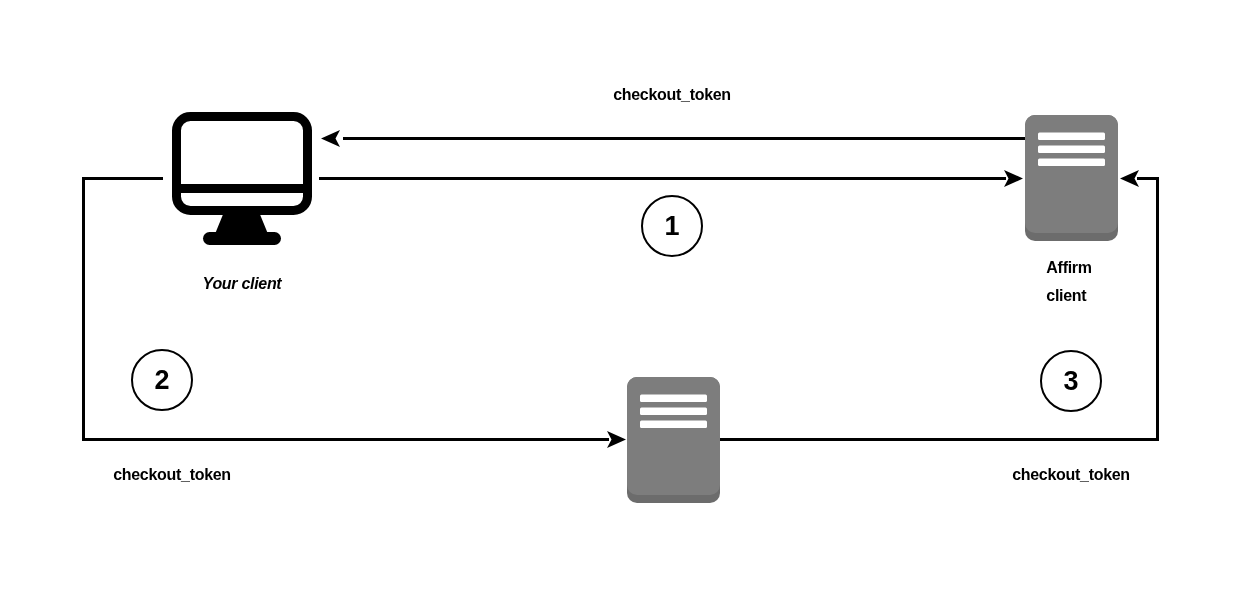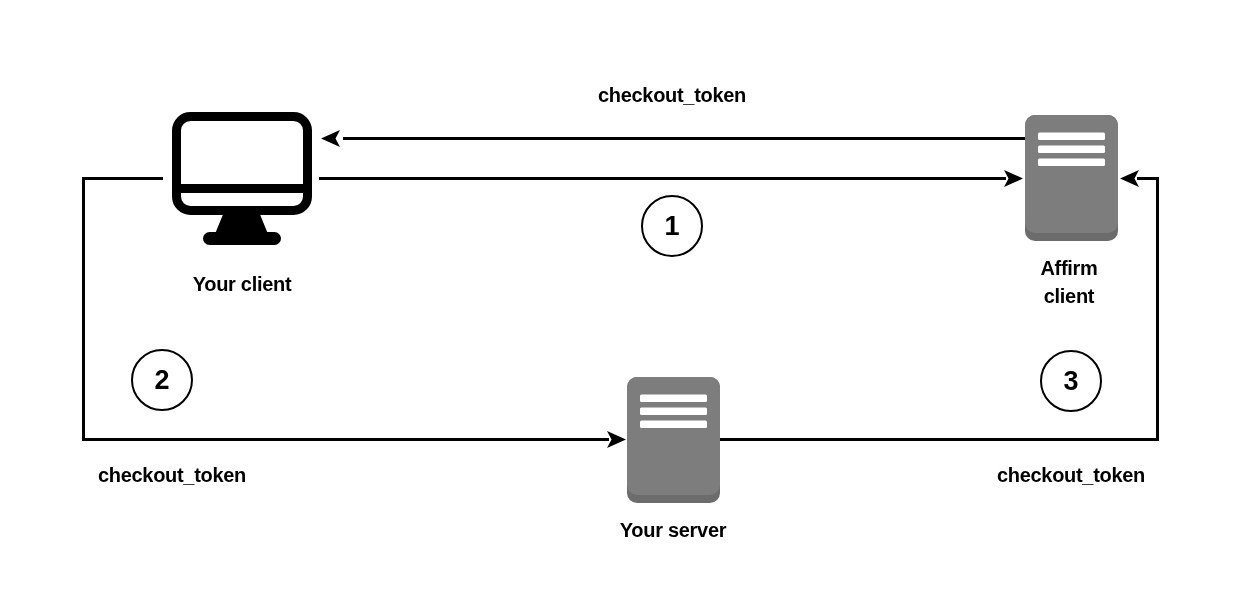--- a/index.html
+++ b/index.html
@@ -33,27 +33,27 @@
   }
   .icon { position: absolute; }
   .monitor-frame { fill: #ffffff; stroke: var(--monitor, #000000); stroke-width: 9; }
   .monitor-solid { fill: var(--monitor, #000000); }
   .server-base   { fill: var(--server-base, #6c6c6c); }
   .server-body   { fill: var(--server-body, #7d7d7d); }
   .server-stripe { fill: var(--server-stripe, #ffffff); }
   .lbl {
     position: absolute;
     transform: translateX(-50%);
-    font-size: 20px;
+    font-size: 16px;
     font-weight: bold;
     letter-spacing: -0.3px;
     white-space: nowrap;
     line-height: 24px;
   }
-  .lbl.two-line { text-align: center; line-height: 28px; }
+  .lbl.two-line { line-height: 28px; }
   .badge {
     position: absolute;
     width: 58px;
     height: 58px;
     border: 2.5px solid var(--badge-border, #000000);
     border-radius: 50%;
     background: var(--badge-fill, #ffffff);
     display: flex;
     align-items: center;
     justify-content: center;
@@ -80,42 +80,41 @@
     <path d="M720,439.5 L1157.5,439.5 L1157.5,178.5 L1137,178.5"></path>
     <polygon points="1120,178.5 1139,170 1134.5,178.5 1139,187"></polygon>
   </svg>
 
   <svg class="icon" style="left:172px; top:112px;" width="140" height="133" viewBox="0 0 140 133">
     <rect class="monitor-frame" x="4.5" y="4.5" width="131" height="94" rx="14"></rect>
     <rect class="monitor-solid" x="7" y="72" width="126" height="9"></rect>
     <polygon class="monitor-solid" points="52,100 87,100 96,122 43,122"></polygon>
     <rect class="monitor-solid" x="31" y="120" width="78" height="13" rx="6.5"></rect>
   </svg>
-  <div class="lbl" style="left:242px; top:272px;">Your client</div>
+  <div class="lbl" style="left:242px; top:272px;font-style:italic;">Your client</div>
 
   <svg class="icon" style="left:1025px; top:115px;" width="93" height="126" viewBox="0 0 93 126">
     <rect class="server-base" x="0" y="0" width="93" height="126" rx="10"></rect>
     <rect class="server-body" x="0" y="0" width="93" height="118" rx="10"></rect>
     <rect class="server-stripe" x="13" y="17.5" width="67" height="7.5" rx="1.5"></rect>
     <rect class="server-stripe" x="13" y="30.5" width="67" height="7.5" rx="1.5"></rect>
     <rect class="server-stripe" x="13" y="43.5" width="67" height="7.5" rx="1.5"></rect>
   </svg>
   <div class="lbl two-line" style="left:1069px; top:254px;">
     <div>Affirm</div>
     <div>client</div>
   </div>
 
   <svg class="icon" style="left:627px; top:377px;" width="93" height="126" viewBox="0 0 93 126">
     <rect class="server-base" x="0" y="0" width="93" height="126" rx="10"></rect>
     <rect class="server-body" x="0" y="0" width="93" height="118" rx="10"></rect>
     <rect class="server-stripe" x="13" y="17.5" width="67" height="7.5" rx="1.5"></rect>
     <rect class="server-stripe" x="13" y="30.5" width="67" height="7.5" rx="1.5"></rect>
     <rect class="server-stripe" x="13" y="43.5" width="67" height="7.5" rx="1.5"></rect>
   </svg>
-  <div class="lbl" style="left:673px; top:518px;">Your server</div>
 
   <div class="badge" style="left:641px; top:195px;">
     <span>1</span>
   </div>
   <div class="badge" style="left:131px; top:349px;">
     <span>2</span>
   </div>
   <div class="badge" style="left:1040px; top:350px;">
     <span>3</span>
   </div>

